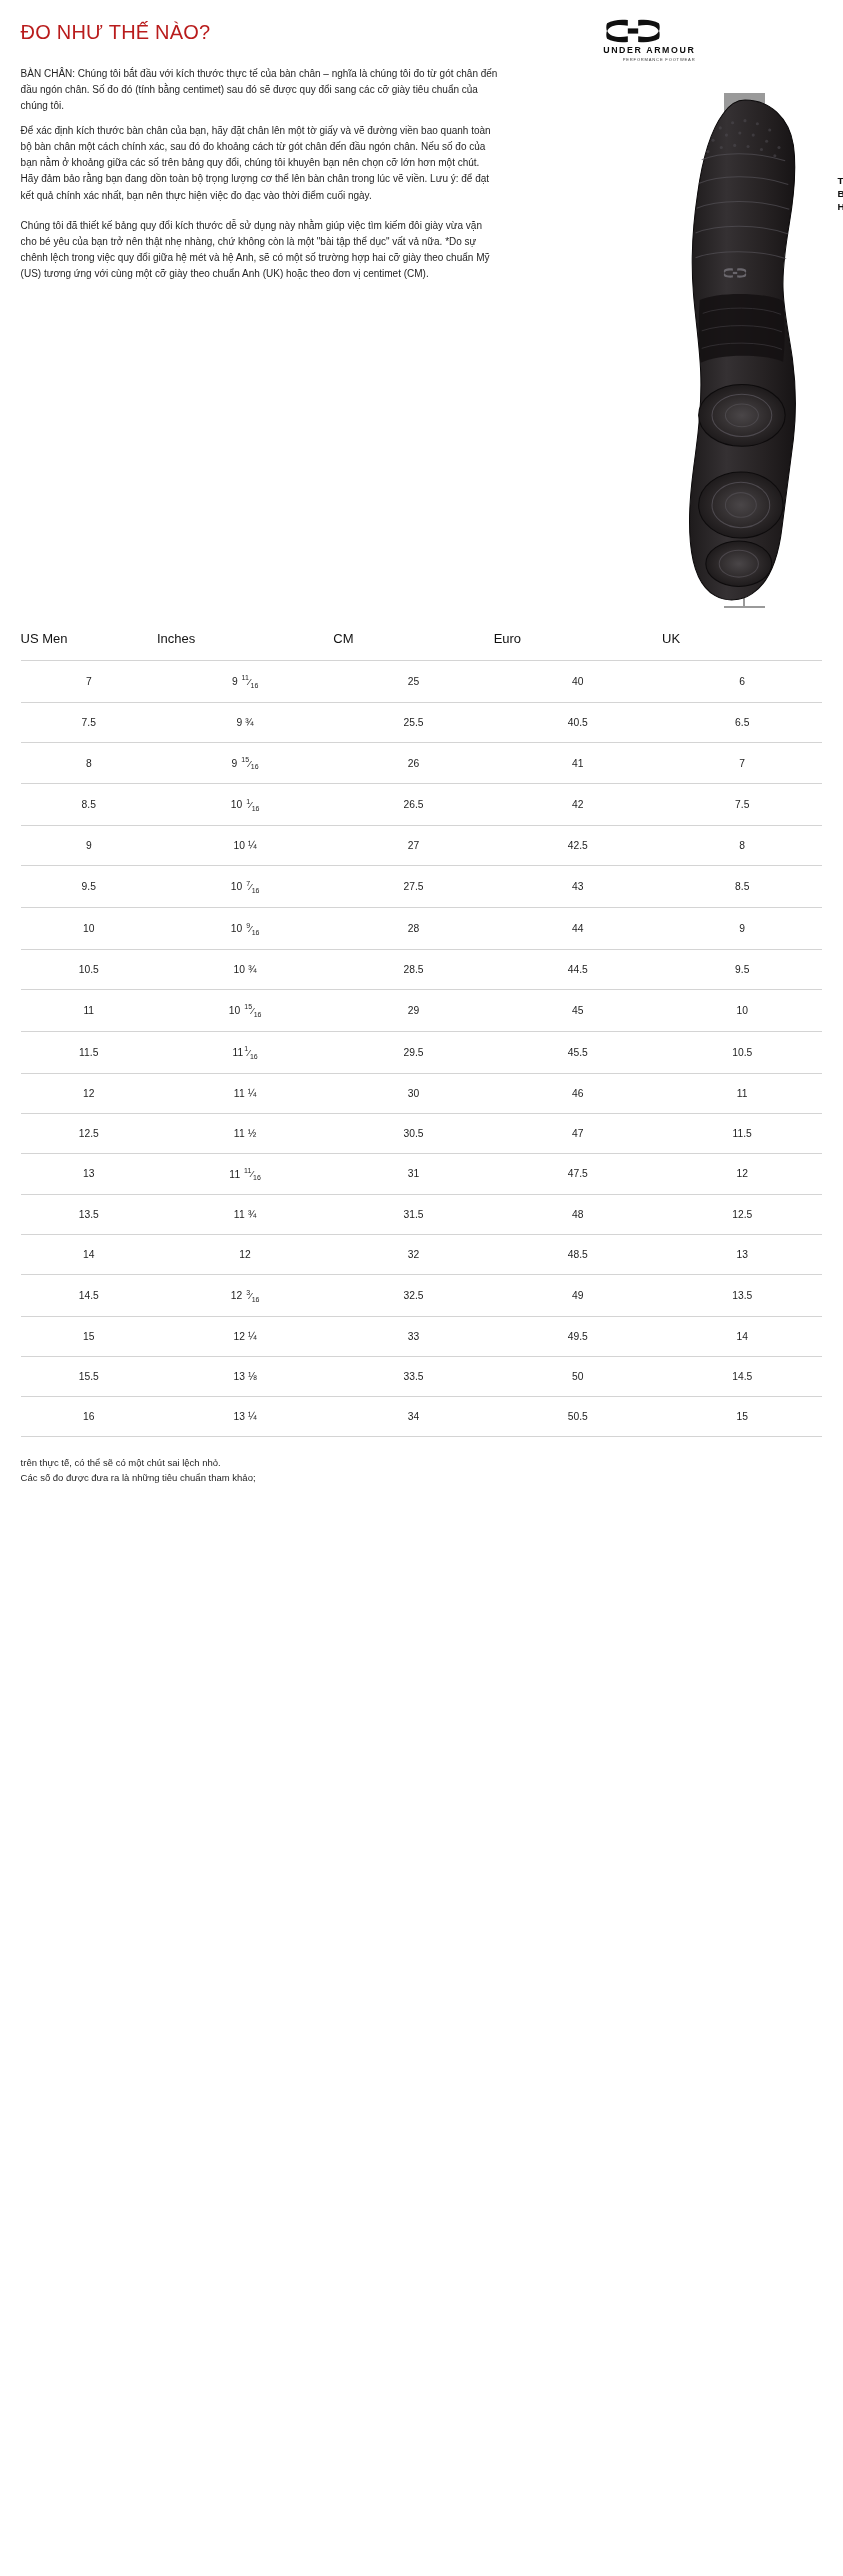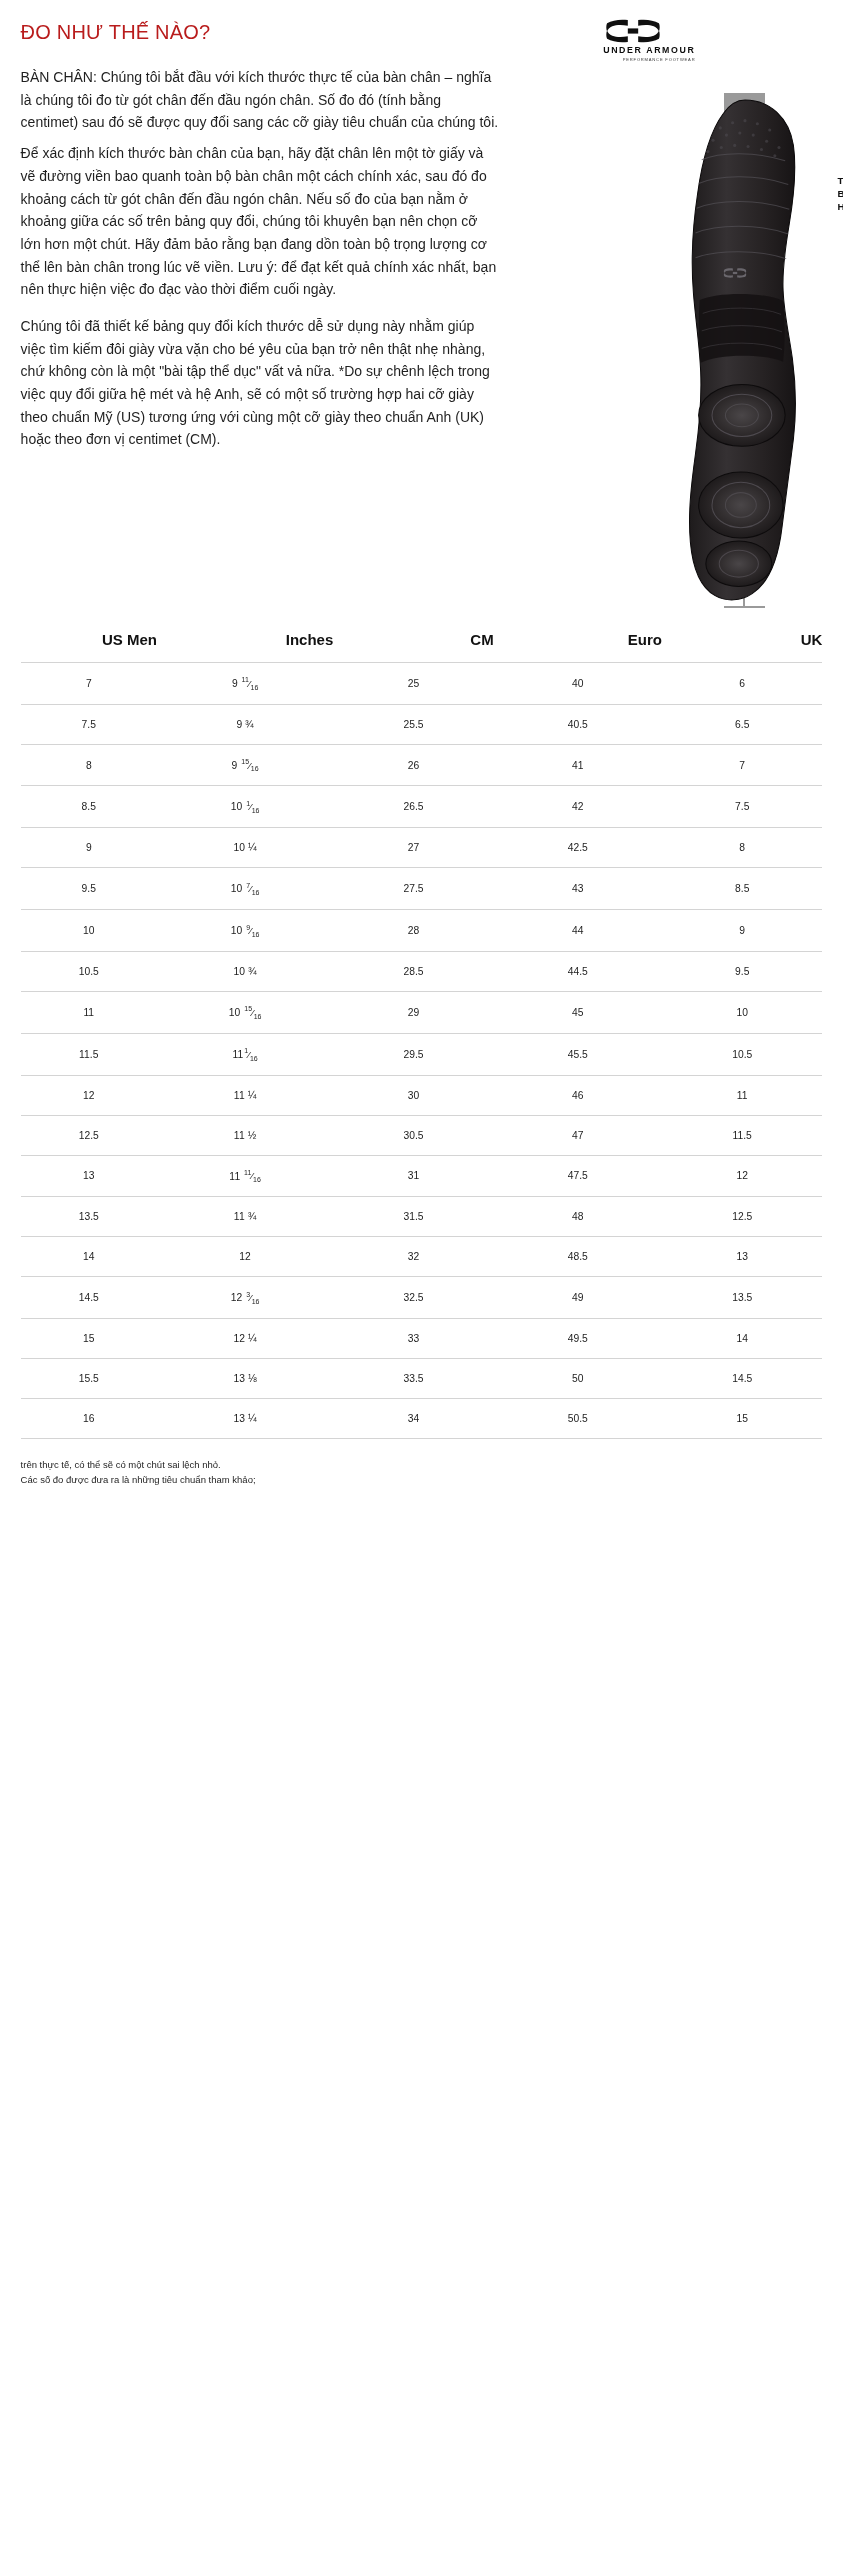--- a/index.html
+++ b/index.html
@@ -59,21 +59,21 @@
     display: flex;
     align-items: flex-start;
     margin-top: 15.5px;
   }
   .copy {
     width: 479px;
     flex: 0 0 479px;
   }
   .copy p {
     margin: 0 0 8.2px 0;
-    font-size: 14px;
+    font-size: 10px;
     line-height: 1.62;
     color: #1f1f1f;
   }
   .copy p:last-child { margin-bottom: 0; margin-top: 14px; }
 
   .shoe-col {
     flex: 1 1 auto;
     position: relative;
     display: flex;
     align-items: flex-start;
@@ -123,24 +123,24 @@
     white-space: nowrap;
   }
 
   
   table.size-table {
     width: 100%;
     border-collapse: collapse;
     margin-top: 3.1px;
   }
   table.size-table th {
-    font-size: 15px;
-    font-weight: bold;
+    font-size: 13px;
+    font-weight: normal;
     padding: 11.3px 0 13.4px 0;
-    text-align: right;
+    text-align: left;
     color: #111;
     border-bottom: 0.5px solid #d4d4d4;
   }
   table.size-table td {
     font-size: 10.3px;
     text-align: center;
     padding: 14px 0 14px 0;
     border-bottom: 0.5px solid #d4d4d4;
     color: #1c1c1c;
   }

